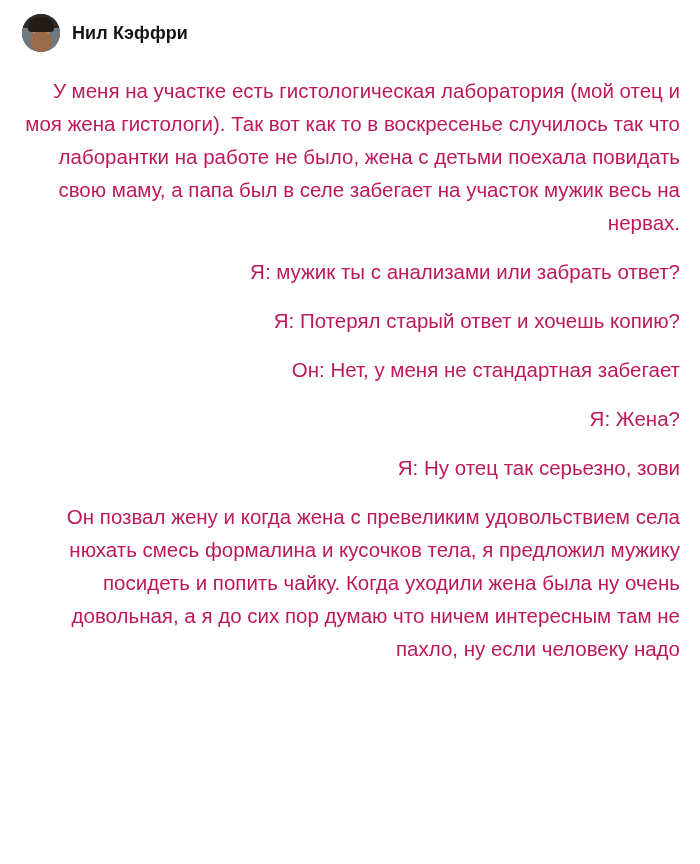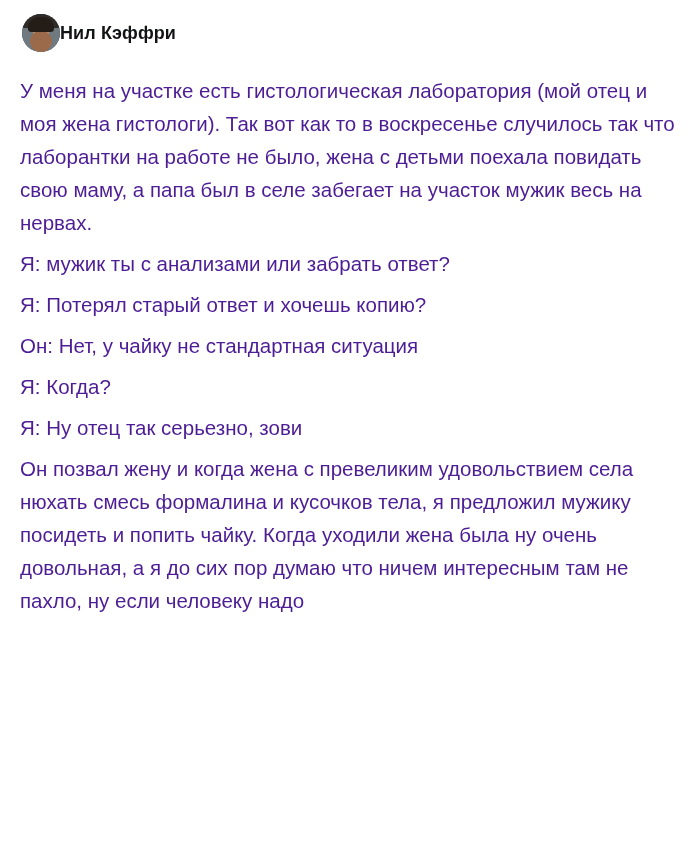--- a/index.html
+++ b/index.html
@@ -15,20 +15,21 @@
     overflow: hidden;
   }
   .post {
     width: 700px;
     box-sizing: border-box;
     padding: 10px 18px 0 18px;
   }
   .post-header {
     display: flex;
     align-items: center;
+    gap: 12px;
     padding: 4px 0 8px 4px;
   }
   .avatar {
     width: 38px;
     height: 38px;
     border-radius: 50%;
     flex: 0 0 38px;
     overflow: hidden;
     position: relative;
     background: #3a3f47;
@@ -57,44 +58,45 @@
     font-weight: bold;
     letter-spacing: 0.1px;
     color: #111315;
   }
   .post-body {
     padding: 14px 2px 0 2px;
   }
   .para {
     font-size: 20.5px;
     line-height: 33px;
-    color: #4c1d95;
+    color: #be185d;
     margin: 0;
     word-wrap: break-word;
+    text-align: right;
   }
   .para + .para {
-    margin-top: 8px;
+    margin-top: 16px;
   }
 </style>
 </head>
 <body>
 
 <div class="post">
 
   <div class="post-header">
     <div class="avatar">
       <div class="face"></div>
       <div class="hair"></div>
     </div>
     <div class="author-name">Нил Кэффри</div>
   </div>
 
   <div class="post-body">
     <p class="para">У меня на участке есть гистологическая лаборатория (мой отец и моя жена гистологи). Так вот как то в воскресенье случилось так что лаборантки на работе не было, жена с детьми поехала повидать свою маму, а папа был в селе забегает на участок мужик весь на нервах.</p>
     <p class="para">Я: мужик ты с анализами или забрать ответ?</p>
     <p class="para">Я: Потерял старый ответ и хочешь копию?</p>
-    <p class="para">Он: Нет, у чайку не стандартная ситуация</p>
-    <p class="para">Я: Когда?</p>
+    <p class="para">Он: Нет, у меня не стандартная забегает</p>
+    <p class="para">Я: Жена?</p>
     <p class="para">Я: Ну отец так серьезно, зови</p>
     <p class="para">Он позвал жену и когда жена с превеликим удовольствием села нюхать смесь формалина и кусочков тела, я предложил мужику посидеть и попить чайку. Когда уходили жена была ну очень довольная, а я до сих пор думаю что ничем интересным там не пахло, ну если человеку надо</p>
   </div>
 
 </div>
 
 </body></html>

